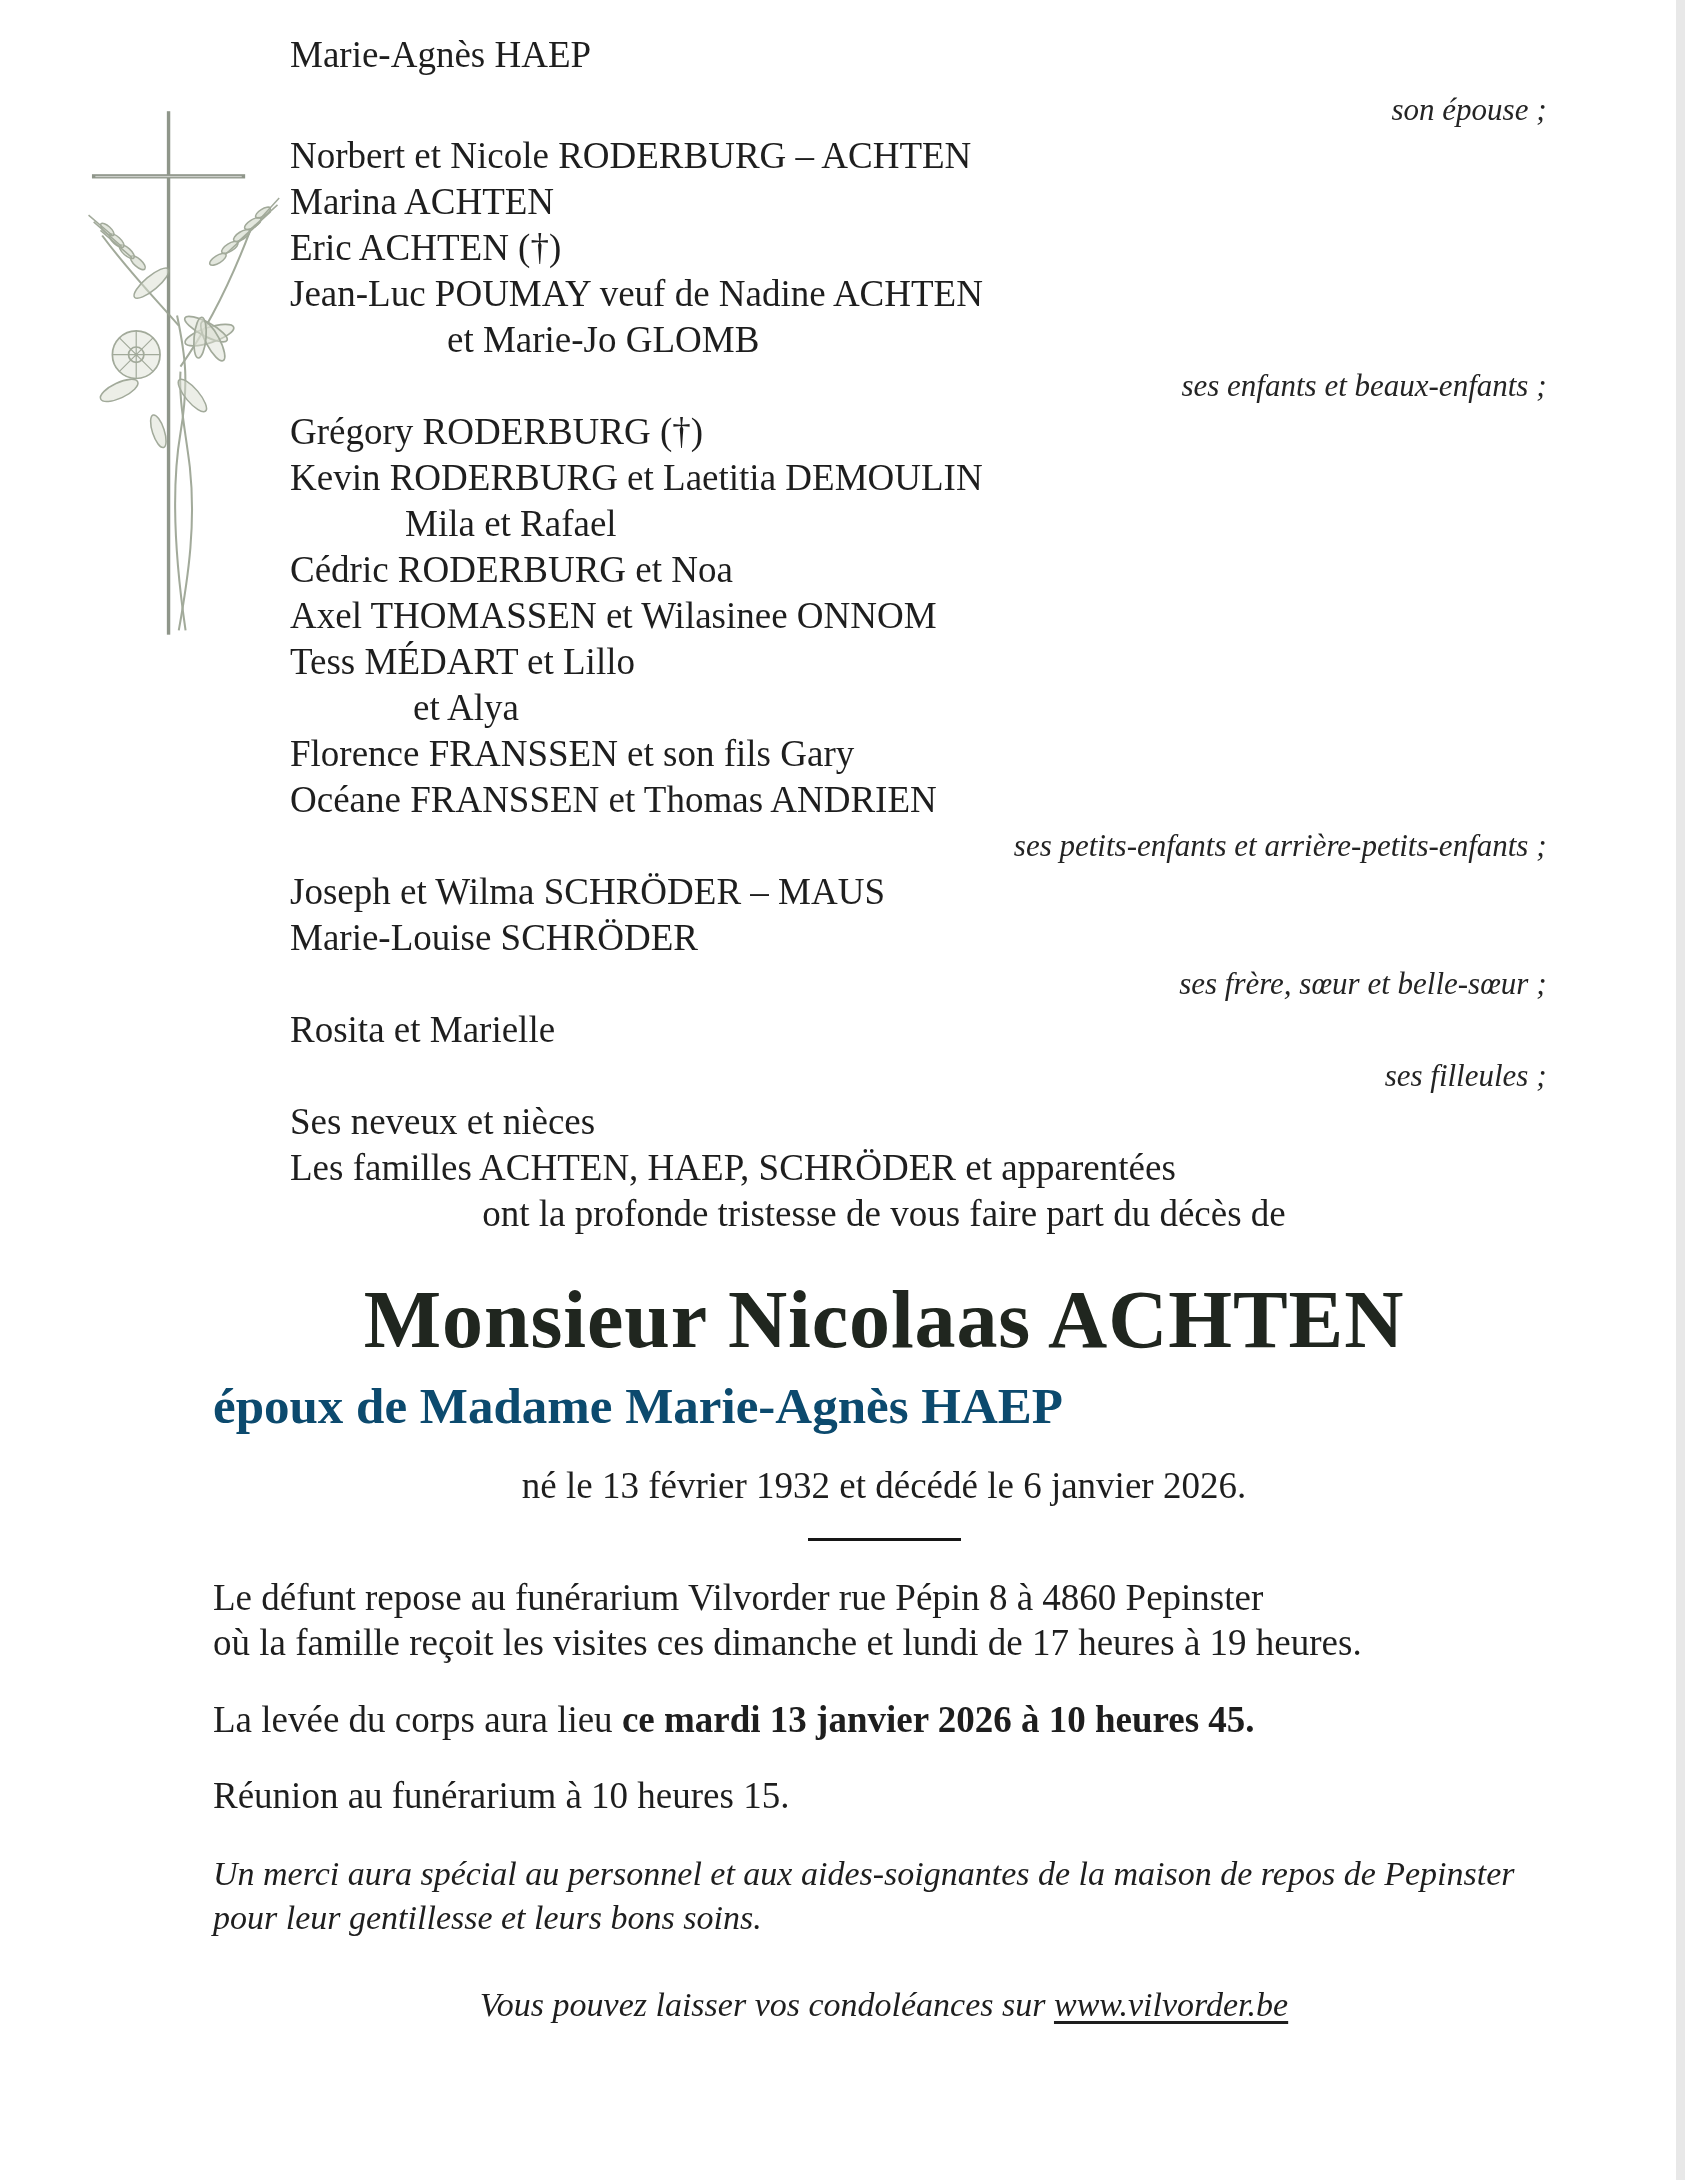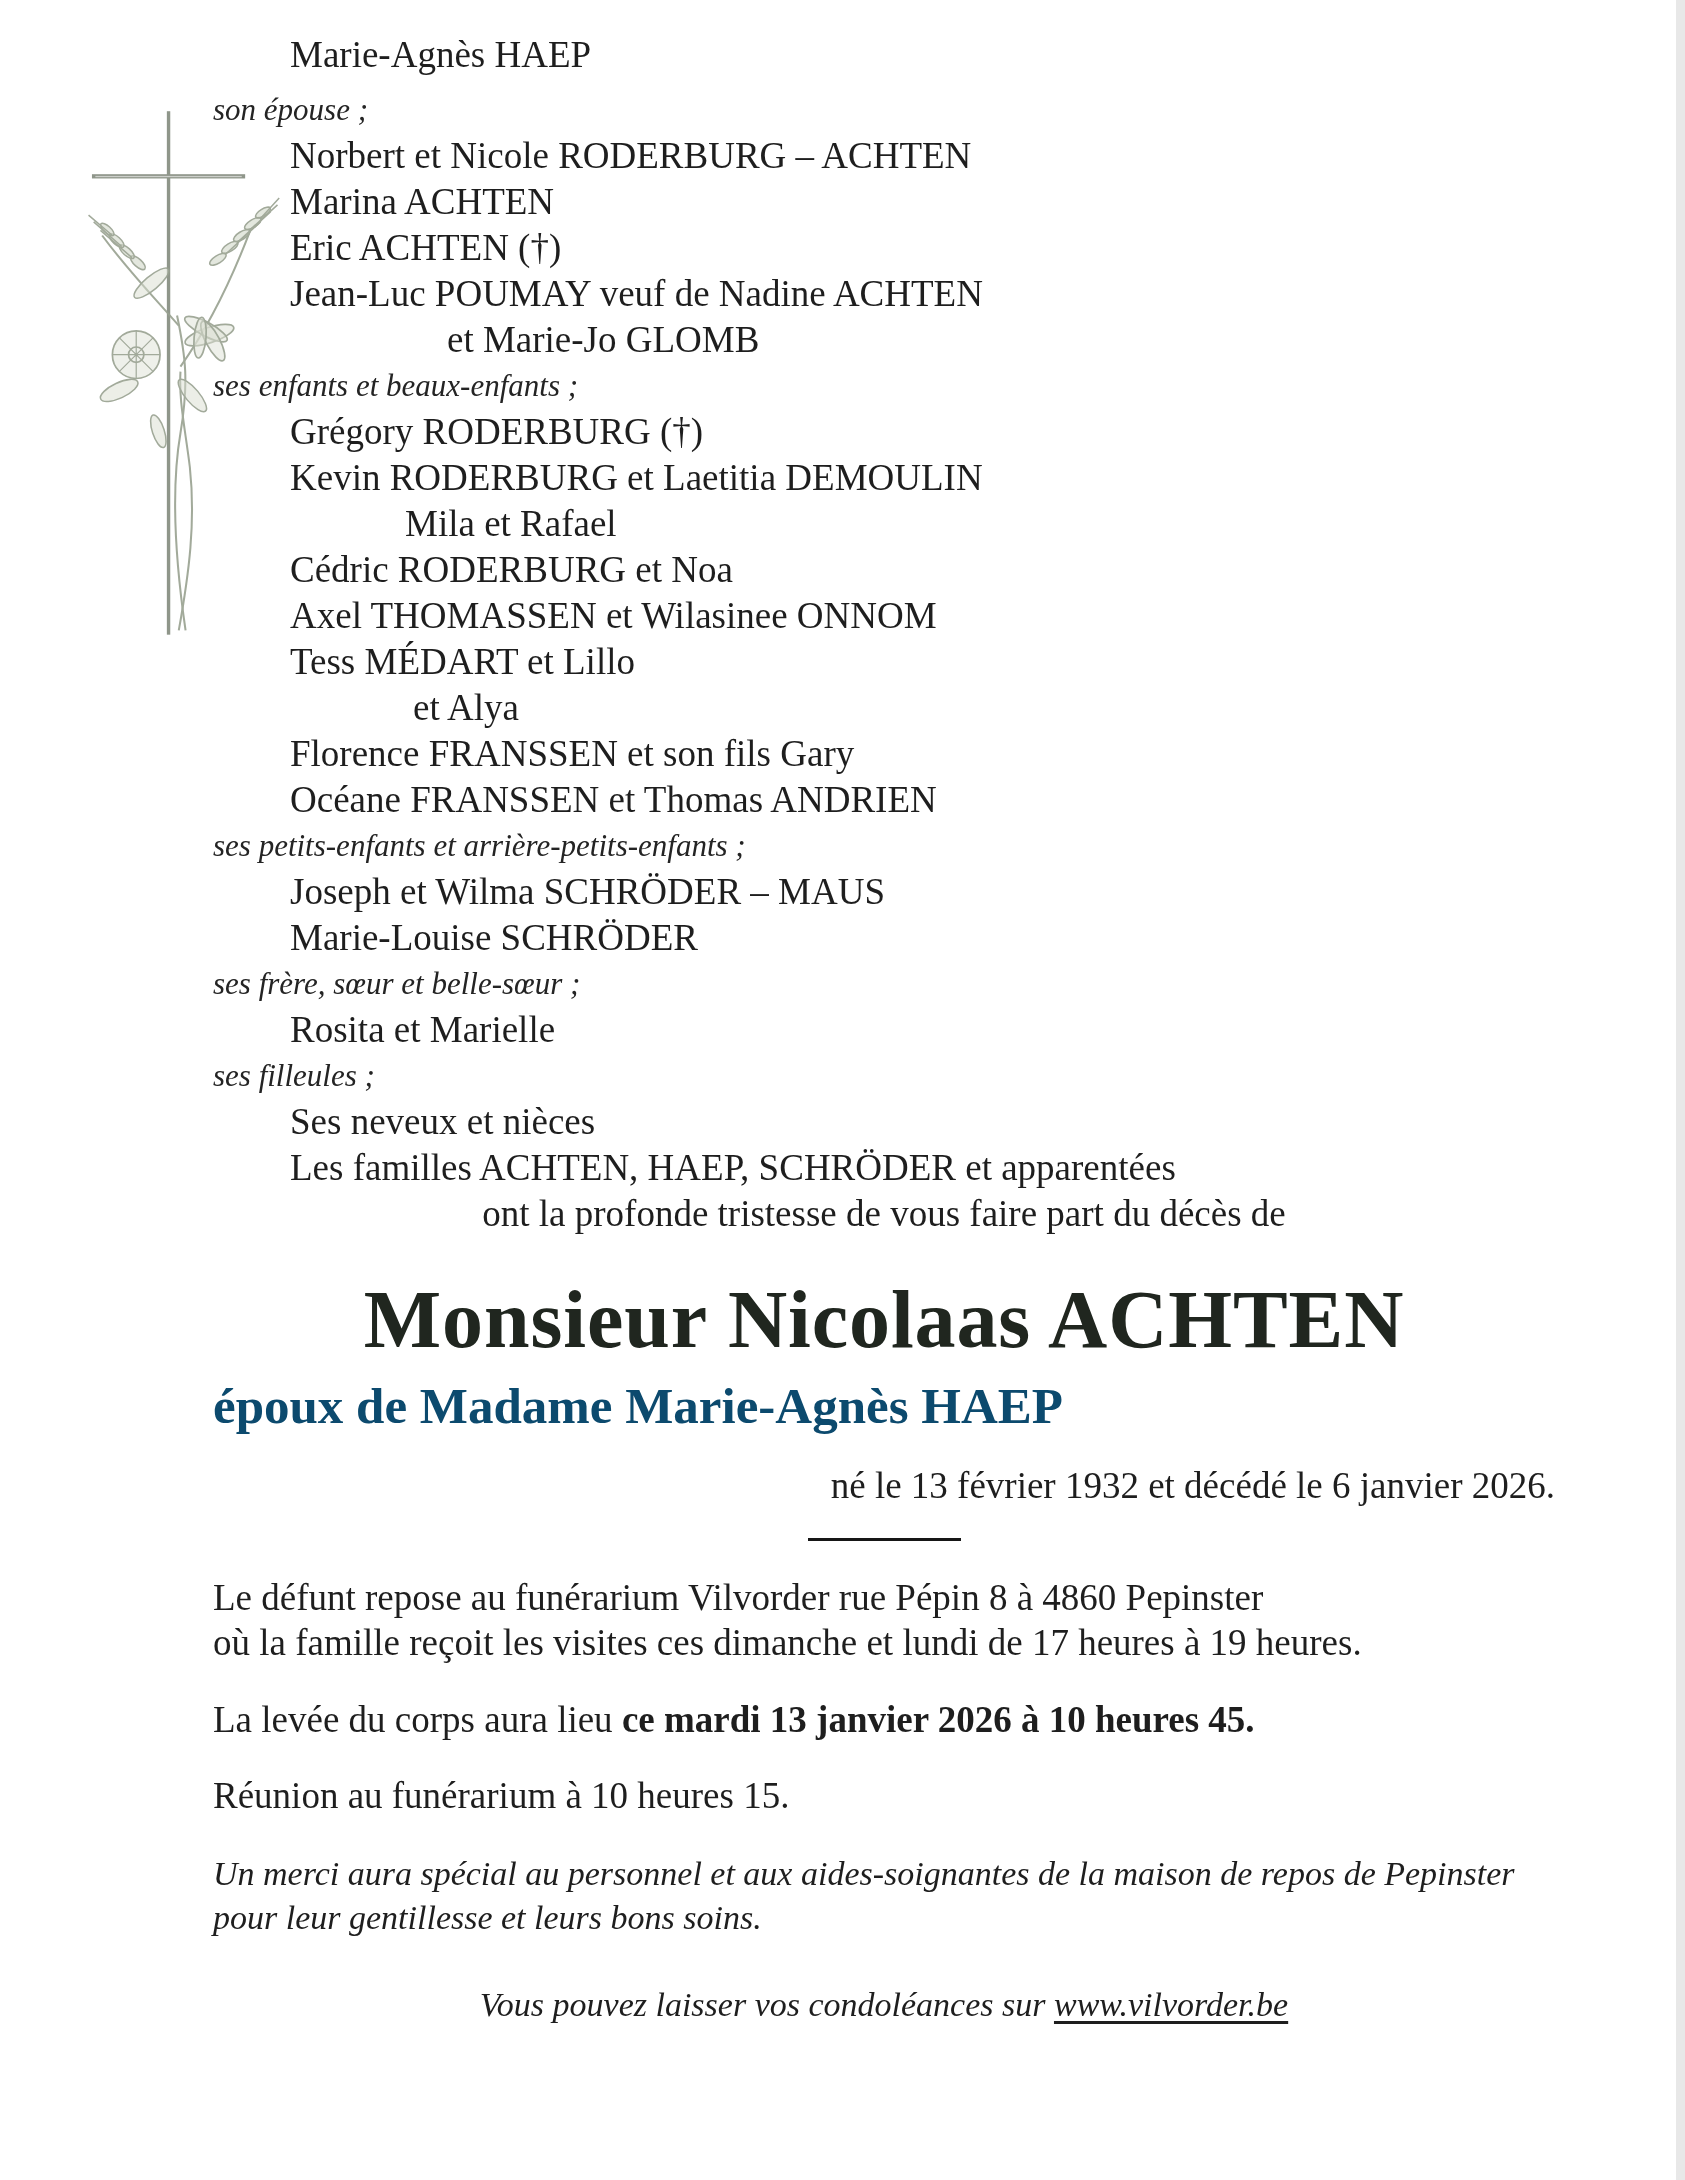--- a/index.html
+++ b/index.html
@@ -10,29 +10,29 @@
     font-family:"Liberation Serif", "DejaVu Serif", serif;
     color:#1e1e1e;
     overflow:hidden;
   }
   .illustration{position:absolute;left:51px;top:101px;}
   .content{position:absolute;left:213px;top:32px;width:1342px;}
   .name-line{font-size:37px;line-height:46px;margin-left:77px;white-space:nowrap;}
   .indent-a{margin-left:234px;}   
   .indent-b{margin-left:192px;}   
   .indent-c{margin-left:200px;}   
-  .relation{font-size:31px;line-height:46px;font-style:italic;text-align:left;padding-right:8.5px;color:#242424;}
+  .relation{font-size:31px;line-height:46px;font-style:italic;text-align:right;padding-right:8.5px;color:#242424;}
   .relation.first{margin-top:8.5px;}
   .announcement{font-size:37px;line-height:46px;text-align:center;margin-top:0;}
   .deceased-title{
     font-size:82px;line-height:92px;font-weight:bold;text-align:center;
     margin-top:37px;color:#20261f;letter-spacing:0.9px;white-space:nowrap;
   }
   .deceased-subtitle{font-size:51px;line-height:65px;font-weight:bold;margin-top:8.5px;color:#0c4a6e;}
-  .deceased-dates{font-size:37px;line-height:46px;text-align:right;margin-top:24px;}
+  .deceased-dates{font-size:37px;line-height:46px;text-align:center;margin-top:24px;}
   .separator-rule{width:153px;height:3.4px;background:#161616;margin:29px auto 0 auto;}
   .para{font-size:37px;line-height:45px;}
   .para.p1{margin-top:34px;}
   .para.p2{margin-top:32px;}
   .para.p3{margin-top:29px;}
   .para.p4{margin-top:31px;}
   .bold{font-weight:bold;}
   .thanks{font-size:34px;line-height:44px;font-style:italic;margin-top:34px;}
   .condolences{font-size:34px;line-height:44px;font-style:italic;text-align:center;margin-top:43px;}
   .condolences .url{text-decoration:underline;text-underline-offset:5.1px;}

